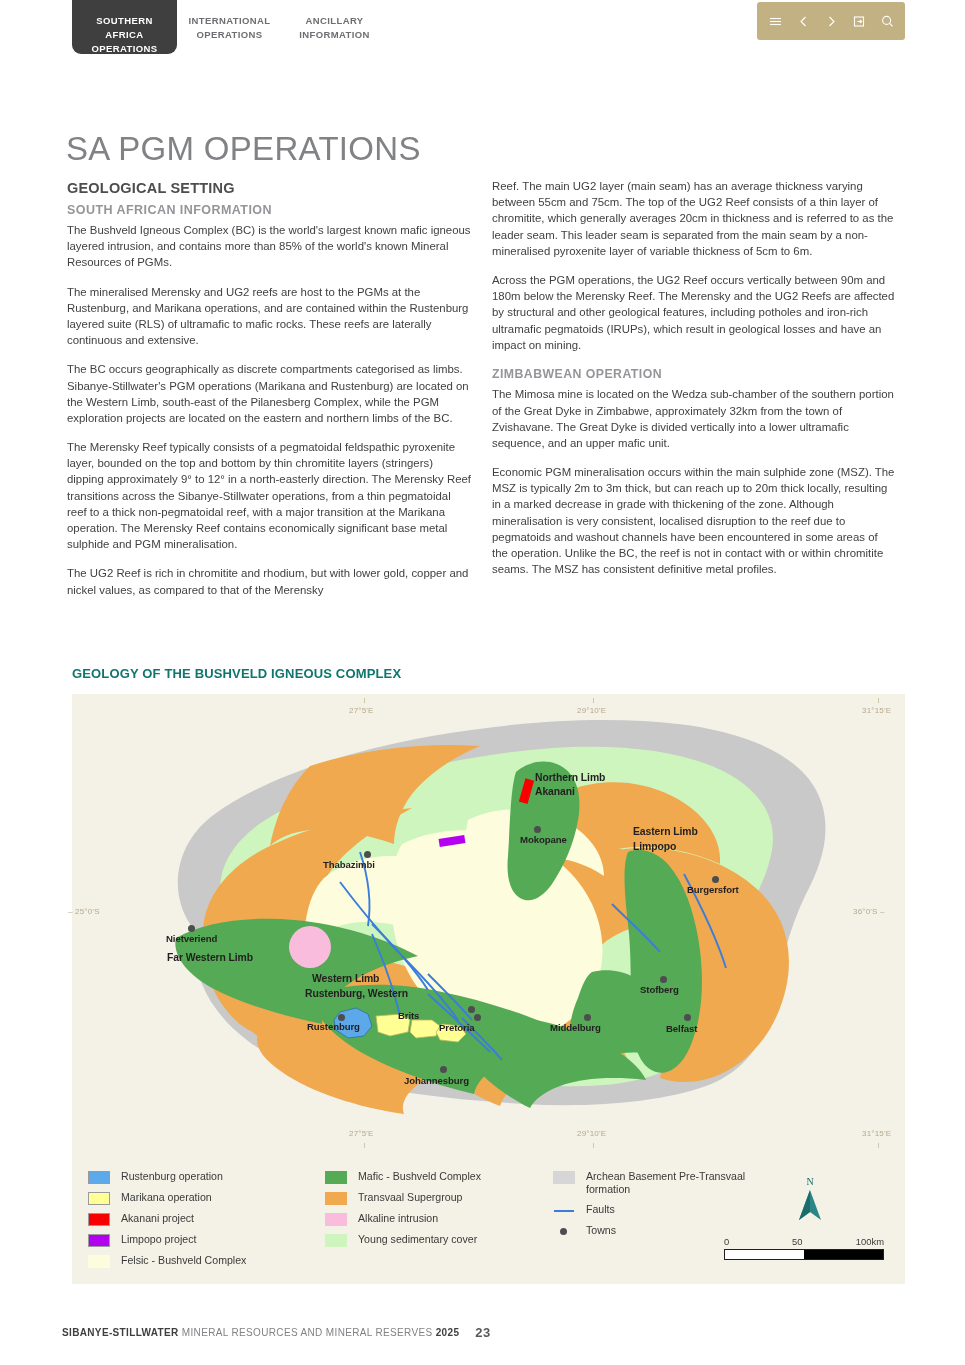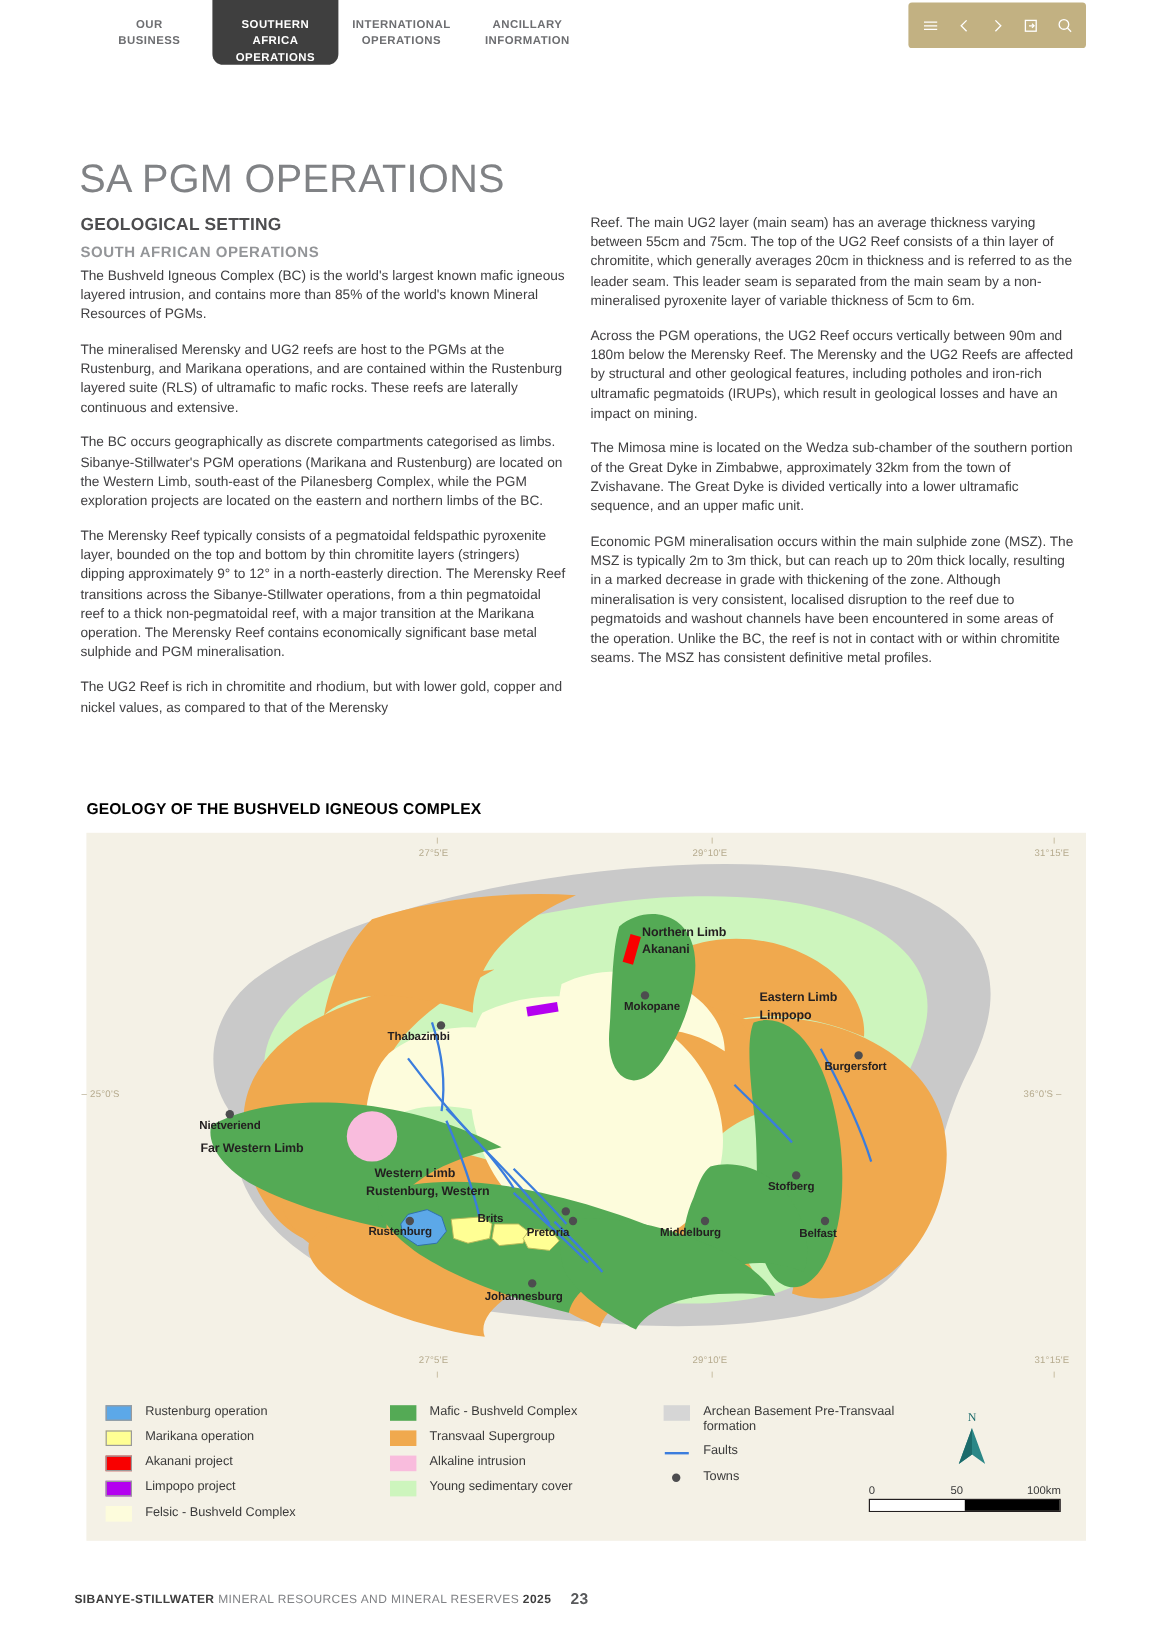--- a/index.html
+++ b/index.html
@@ -54,21 +54,21 @@
   .col.right { left:492px; top:178px; }
   .col p { margin:0 0 13px 0; }
   .col h4 {
     margin:4px 0 3px 0; font-size:12.3px; font-weight:bold;
     letter-spacing:.45px; color:#939598;
   }
 
   
   .map-title {
     position:absolute; left:72px; top:666px;
-    font-size:13px; font-weight:bold; letter-spacing:.15px; color:#000000;
+    font-size:13px; font-weight:bold; letter-spacing:.15px; color:#0f766e;
   }
   .mapbox {
     position:absolute; left:72px; top:694px;
     width:833px; height:590px;
     background:#f4f1e6;
   }
   .mapsvg { position:absolute; left:0; top:0; }
   .coordlab {
     position:absolute; font-size:8px; color:#b5aa8d; letter-spacing:.2px;
     white-space:nowrap;
@@ -110,24 +110,20 @@
     font-size:10px; letter-spacing:.35px; color:#808285;
   }
   .footer b { color:#3f3f3f; }
   .footer .pg { color:#58595b; font-weight:bold; font-size:13px; margin-left:16px; vertical-align:-1px; }
 </style>
 </head>
 <body>
 
 <div class="topnav">
   <div class="navtabs">
-    <div class="navtab">
-      <span>OUR</span>
-      <span>BUSINESS</span>
-    </div>
     <div class="navtab active">
       <span>SOUTHERN AFRICA</span>
       <span>OPERATIONS</span>
     </div>
     <div class="navtab">
       <span>INTERNATIONAL</span>
       <span>OPERATIONS</span>
     </div>
     <div class="navtab">
       <span>ANCILLARY</span>
@@ -166,33 +162,34 @@
       <svg width="15" height="15" viewBox="0 0 15 15">
         <circle cx="6.6" cy="6.4" r="4" fill="none" stroke="#fff" stroke-width="1.1"></circle>
         <line x1="9.6" y1="9.4" x2="12.6" y2="12.4" stroke="#fff" stroke-width="1.1"></line>
       </svg>
     </span>
   </div>
 </div>
 
 <div class="page-title">SA PGM OPERATIONS</div>
 <div class="sec-head">GEOLOGICAL SETTING</div>
-<div class="sub-head">SOUTH AFRICAN OPERATIONS</div>
+<div class="sub-head">SOUTH AFRICAN INFORMATION</div>
 
 <div class="col left">
   <p>The Bushveld Igneous Complex (BC) is the world's largest known mafic igneous layered intrusion, and contains more than 85% of the world's known Mineral Resources of PGMs.</p>
   <p>The mineralised Merensky and UG2 reefs are host to the PGMs at the Rustenburg, and Marikana operations, and are contained within the Rustenburg layered suite (RLS) of ultramafic to mafic rocks. These reefs are laterally continuous and extensive.</p>
   <p>The BC occurs geographically as discrete compartments categorised as limbs. Sibanye-Stillwater's PGM operations (Marikana and Rustenburg) are located on the Western Limb, south-east of the Pilanesberg Complex, while the PGM exploration projects are located on the eastern and northern limbs of the BC.</p>
   <p>The Merensky Reef typically consists of a pegmatoidal feldspathic pyroxenite layer, bounded on the top and bottom by thin chromitite layers (stringers) dipping approximately 9° to 12° in a north-easterly direction. The Merensky Reef transitions across the Sibanye-Stillwater operations, from a thin pegmatoidal reef to a thick non-pegmatoidal reef, with a major transition at the Marikana operation. The Merensky Reef contains economically significant base metal sulphide and PGM mineralisation.</p>
   <p>The UG2 Reef is rich in chromitite and rhodium, but with lower gold, copper and nickel values, as compared to that of the Merensky</p>
 </div>
 
 <div class="col right">
   <p>Reef. The main UG2 layer (main seam) has an average thickness varying between 55cm and 75cm. The top of the UG2 Reef consists of a thin layer of chromitite, which generally averages 20cm in thickness and is referred to as the leader seam. This leader seam is separated from the main seam by a non-mineralised pyroxenite layer of variable thickness of 5cm to 6m.</p>
   <p>Across the PGM operations, the UG2 Reef occurs vertically between 90m and 180m below the Merensky Reef. The Merensky and the UG2 Reefs are affected by structural and other geological features, including potholes and iron-rich ultramafic pegmatoids (IRUPs), which result in geological losses and have an impact on mining.</p>
+  <h4>ZIMBABWEAN OPERATION</h4>
   <p>The Mimosa mine is located on the Wedza sub-chamber of the southern portion of the Great Dyke in Zimbabwe, approximately 32km from the town of Zvishavane. The Great Dyke is divided vertically into a lower ultramafic sequence, and an upper mafic unit.</p>
   <p>Economic PGM mineralisation occurs within the main sulphide zone (MSZ). The MSZ is typically 2m to 3m thick, but can reach up to 20m thick locally, resulting in a marked decrease in grade with thickening of the zone. Although mineralisation is very consistent, localised disruption to the reef due to pegmatoids and washout channels have been encountered in some areas of the operation. Unlike the BC, the reef is not in contact with or within chromitite seams. The MSZ has consistent definitive metal profiles.</p>
 </div>
 
 <div class="map-title">GEOLOGY OF THE BUSHVELD IGNEOUS COMPLEX</div>
 
 <div class="mapbox">
 
   <div class="coordlab" style="left:277px;top:12px;">27°5'E</div>
   <div class="tickmark" style="left:292px;top:4px;"></div>

